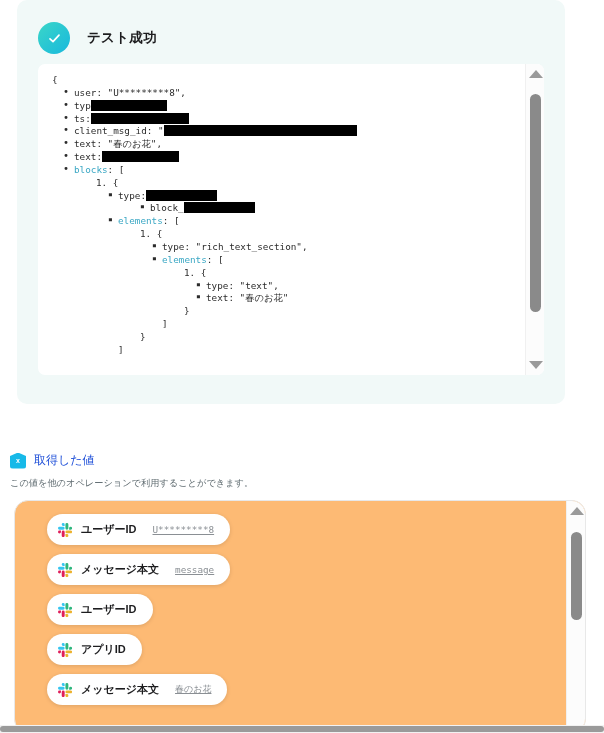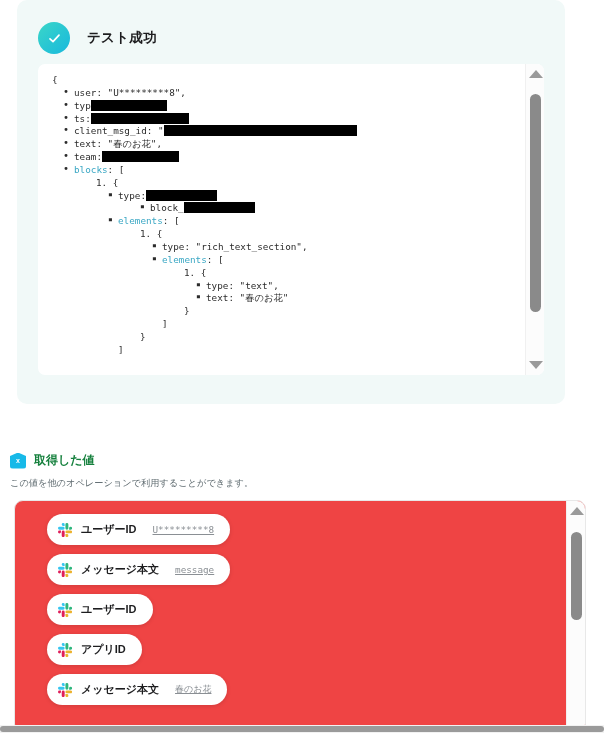--- a/index.html
+++ b/index.html
@@ -115,33 +115,33 @@
   }
   .tag-badge {
     width: 16px; height: 16px;
     background: #17b9e8;
     border-radius: 3px 3px 3px 3px;
     clip-path: polygon(50% 0%, 100% 22%, 100% 100%, 0% 100%, 0% 22%);
     display: flex; align-items:center; justify-content:center;
     color:#fff; font-size:7px; font-weight:bold;
   }
   .values-title {
-    margin-left: 8px; font-size: 12px; font-weight: bold; color:#15803d;
+    margin-left: 8px; font-size: 12px; font-weight: normal; color:#1d4ed8;
   }
   .values-sub {
     position: absolute; left: 10px; top: 477px;
     font-size: 9.2px; color: #5f6b70;
   }
 
   .values-panel {
     position: absolute; left: 14px; top: 500px;
     width: 572px; height: 233px;
-    background: #ef4444;
+    background: #fdba74;
     border: 1px solid #e8e8e8;
-    border-radius: 9px;
+    border-radius: 14px;
     overflow: hidden;
   }
   .values-list {
     position: absolute; left: 0; top: 0;
     width: 548px; height: 233px;
     padding-top: 13px;
   }
   .chip {
     display: inline-flex; align-items: center;
     margin: 0 0 9px 32px;
@@ -189,21 +189,21 @@
     </div>
 
     <div class="json-viewer">
       <div class="json-body" id="json-body">
           <div class="jl i0"><span style="position: relative;"><span>{</span></span></div>
           <div class="jl i1 "><span class="bullet" style="position: relative;"><span>user: "U*********8",</span></span></div>
           <div class="jl i1 "><span class="bullet" style="position: relative;"><span>typ</span><span class="redact" style="width: 76px;"></span></span></div>
           <div class="jl i1 "><span class="bullet" style="position: relative; margin-top: 48px;"><span>ts:</span><span class="redact" style="width: 98px;"></span></span></div>
           <div class="jl i1 "><span class="bullet" style="position: relative;"><span>client_msg_id: "</span><span class="redact" style="width: 193px;"></span></span></div>
           <div class="jl i1 "><span class="bullet" style="position: relative;"><span>text: "春のお花",</span></span></div>
-          <div class="jl i1 "><span class="bullet" style="position: relative;"><span>team:</span><span class="redact" style="width: 77px;"></span></span></div>
+          <div class="jl i1 "><span class="bullet" style="position: relative;"><span>text:</span><span class="redact" style="width: 77px;"></span></span></div>
           <div class="jl i1 "><span class="bullet" style="position: relative;"><span class="key-link">blocks</span><span>: [</span></span></div>
           <div class="jl i2"><span style="position: relative;"><span>1. {</span></span></div>
           <div class="jl i3 "><span class="sq" style="position: relative;"><span>type:</span><span class="redact" style="width: 71px;"></span></span></div>
           <div class="jl i3 "><span class="sq" style="position: relative; margin-left: 32px;"><span>block_</span><span class="redact" style="width: 71px;"></span></span></div>
           <div class="jl i3 "><span class="sq" style="position: relative;"><span class="key-link">elements</span><span>: [</span></span></div>
           <div class="jl i4"><span style="position: relative;"><span>1. {</span></span></div>
           <div class="jl i5 "><span class="sq" style="position: relative;"><span>type: "rich_text_section",</span></span></div>
           <div class="jl i5 "><span class="sq" style="position: relative;"><span class="key-link">elements</span><span>: [</span></span></div>
           <div class="jl i6"><span style="position: relative;"><span>1. {</span></span></div>
           <div class="jl i7 "><span class="sq" style="position: relative;"><span>type: "text",</span></span></div>

